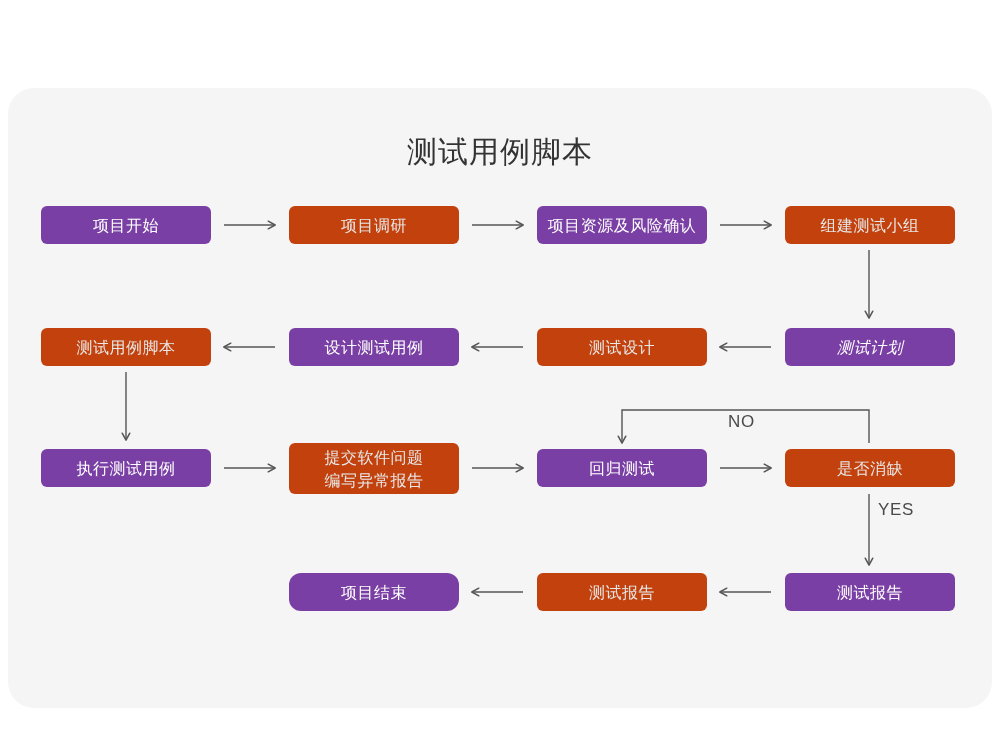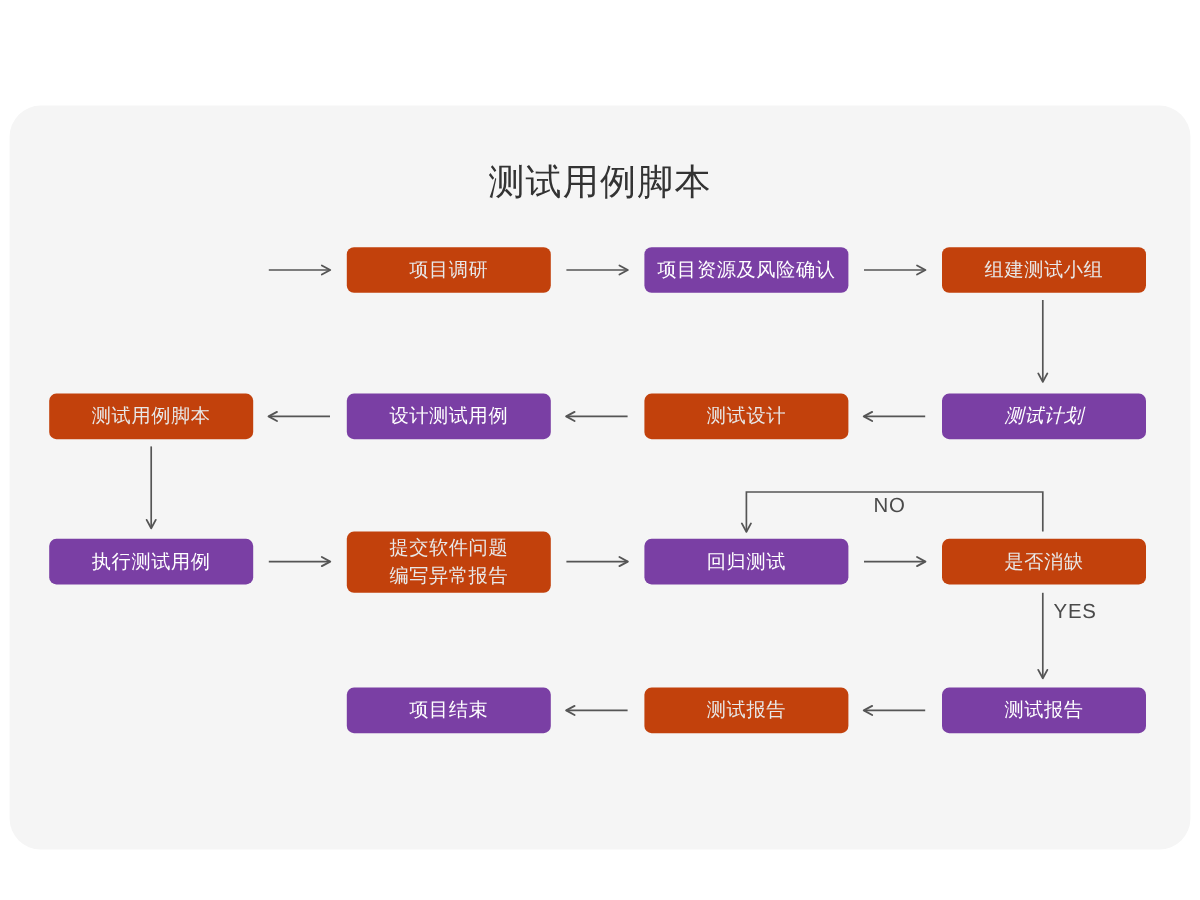--- a/index.html
+++ b/index.html
@@ -114,20 +114,21 @@
 
       <line x1="771" y1="592" x2="720" y2="592" marker-end="url(#ah)"></line>
       <line x1="523" y1="592" x2="472" y2="592" marker-end="url(#ah)"></line>
     </g>
   </svg>
 
   <div class="edge-label" style="left:728px; top:412px;">NO</div>
 
   <div class="edge-label" style="left:878px; top:500px;text-align:right;">YES</div>
 
+  <div class="node purple" style="left:41px;  top:206px; width:170px; height:38px;">项目开始</div>
 
   <div class="node gray" style="left:289px; top:206px; width:170px; height:38px;">项目调研</div>
 
   <div class="node purple" style="left:537px; top:206px; width:170px; height:38px;">项目资源及风险确认</div>
 
   <div class="node gray" style="left:785px; top:206px; width:170px; height:38px;">组建测试小组</div>
 
   <div class="node gray" style="left:41px;  top:328px; width:170px; height:38px;">测试用例脚本</div>
 
   <div class="node purple" style="left:289px; top:328px; width:170px; height:38px;">设计测试用例</div>
@@ -138,19 +139,19 @@
 
   <div class="node purple" style="left:41px;  top:449px; width:170px; height:38px;">执行测试用例</div>
 
   <div class="node gray" style="left:289px; top:443px; width:170px; height:51px;">提交软件问题
 编写异常报告</div>
 
   <div class="node purple" style="left:537px; top:449px; width:170px; height:38px;">回归测试</div>
 
   <div class="node gray" style="left:785px; top:449px; width:170px; height:38px;">是否消缺</div>
 
-  <div class="node purple" style="left:289px; top:573px; width:170px; height:38px;">项目结束</div>
+  <div class="node purple" style="left:289px; top:573px; width:170px; height:38px;border-radius:12px;">项目结束</div>
 
   <div class="node gray" style="left:537px; top:573px; width:170px; height:38px;">测试报告</div>
 
   <div class="node purple" style="left:785px; top:573px; width:170px; height:38px;">测试报告</div>
 
 </div>
 
 </body></html>

